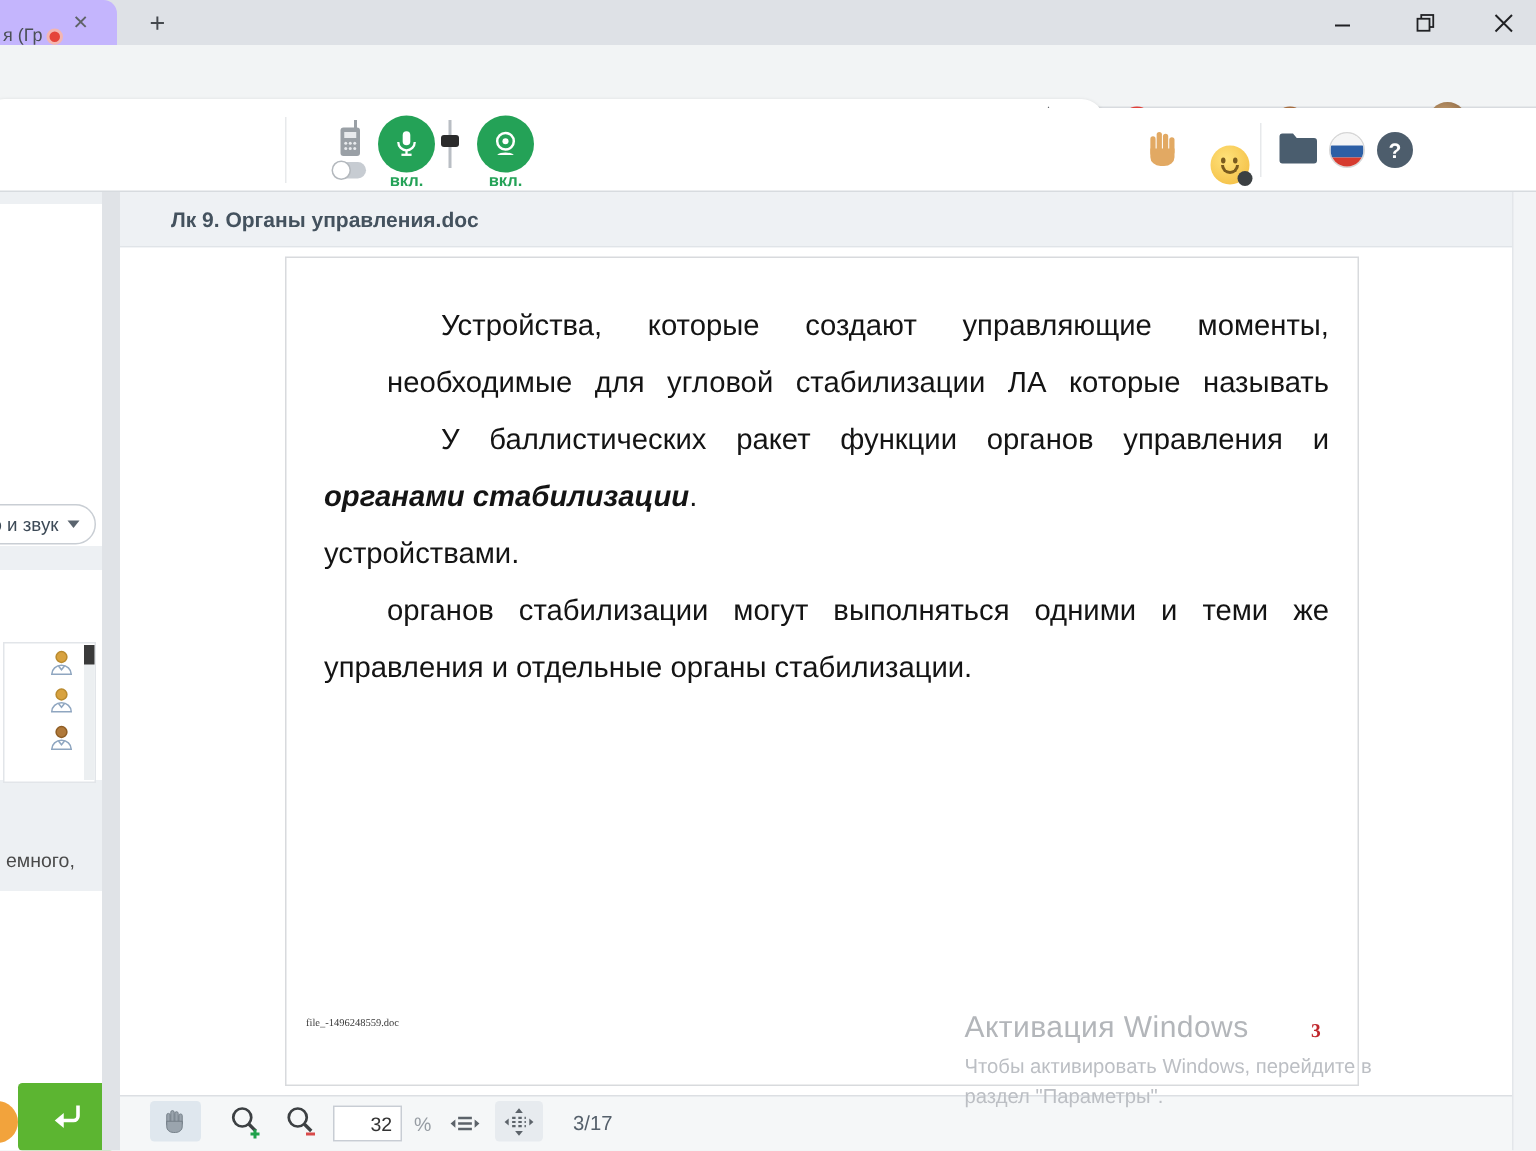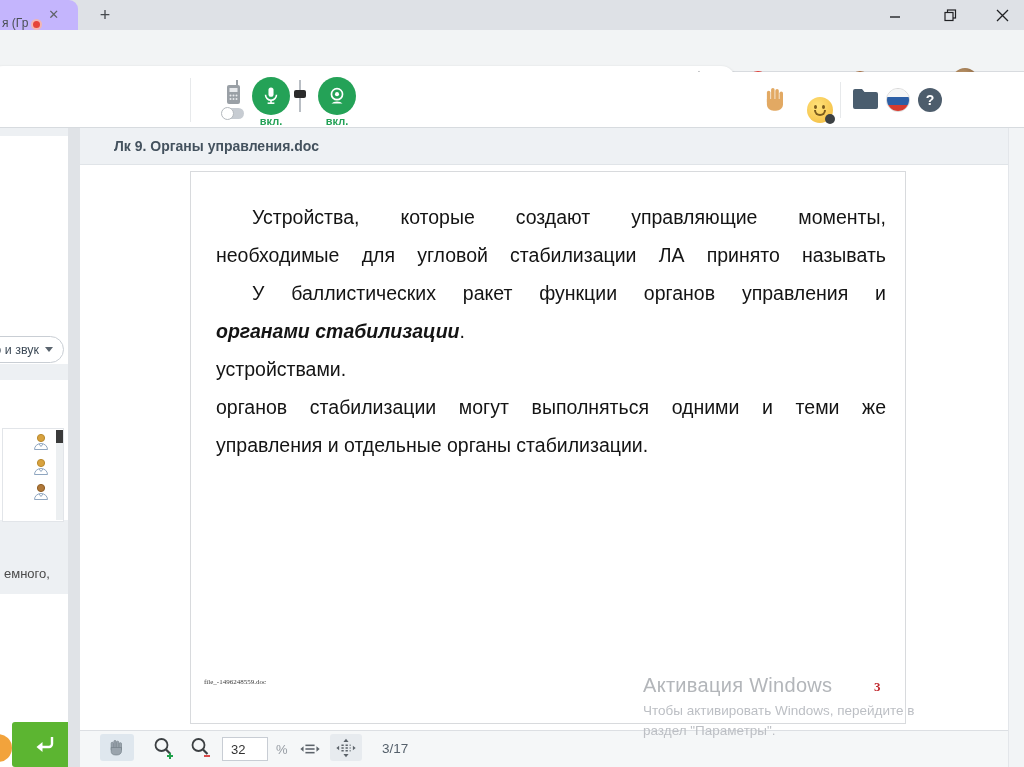--- a/index.html
+++ b/index.html
@@ -64,33 +64,33 @@
   .orangedot { left:-16px; top:734px; width:28px; height:28px; border-radius:50%; background:#f2a33c; }
 
   
   .dochdr { left:80px; top:128px; width:944px; height:37px; background:#eef1f4; border-bottom:1px solid #e0e4e8; }
   .doctitle { margin:0 0 0 34px; font-size:14px; font-weight:bold; color:#44525e; line-height:36px; }
   .viewer { left:80px; top:165px; width:928px; height:565px; background:#fff; }
   .rscroll { left:1008px; top:128px; width:16px; height:639px; background:#f2f4f6; border-left:1px solid #e3e6ea; }
   .page { left:190px; top:171px; width:716px; height:553px; background:#fff; border:1px solid #d8dadd; }
   .doctext { left:216px; top:198px; width:670px; color:#141414; font-size:19.5px; }
   .dline { height:38px; line-height:38px; white-space:nowrap; }
-  .jl { text-align:justify; text-align-last:justify; white-space:normal; }
+  .jl { text-align:justify; text-align-last:justify; white-space:normal;margin-left:42px; }
   .ind { padding-left:36px; }
   .bphrase { font-weight:bold; font-style:italic; }
   .filenote { left:204px; top:678px; font-family:"Liberation Serif", serif; font-size:7px; color:#3a3a3a; }
   .slidenum { left:874px; top:679px; font-family:"Liberation Serif", serif; font-size:13px; font-weight:bold; color:#c0272d; }
   .wmark { left:643px; top:674px; width:400px; z-index:5; }
   .wmark .t { font-size:20px; color:#b3b6ba; letter-spacing:.3px; }
   .wmark .s { font-size:13.5px; color:#bcbfc4; line-height:20px; margin-top:4px; }
 
   
   .vtb { left:80px; top:730px; width:928px; height:37px; background:#f5f7f8; border-top:1px solid #dcdfe3; }
   .panbtn { left:100px; top:734px; width:34px; height:27px; background:#dfe7ee; border-radius:3px; display:flex; align-items:center; justify-content:center; }
-  .zoominp { left:222px; top:737px; width:46px; height:24px; border:1px solid #c8cdd4; background:#fff; font-size:13px; color:#333; padding-left:8px; font-family:"Liberation Sans", sans-serif; }
+  .zoominp { left:222px; top:737px; width:46px; height:24px; border:1px solid #c8cdd4; background:#fff; font-size:13px; color:#333; padding-left:24px; font-family:"Liberation Sans", sans-serif; }
   .pct { left:276px; top:742px; font-size:13px; color:#969ca3; }
   .fithbtn { left:330px; top:734px; width:32px; height:27px; background:#e7ebef; border-radius:3px; display:flex; align-items:center; justify-content:center; }
   .pageind { left:382px; top:741px; font-size:13.5px; color:#55606b; }
 </style>
 </head>
 <body>
 
 <div id="stage">
 
   <div class="abs tabbar">
@@ -285,21 +285,21 @@
 
   <div class="abs dochdr">
     <div class="doctitle">Лк 9. Органы управления.doc</div>
   </div>
   <div class="abs viewer"></div>
   <div class="abs rscroll"></div>
 
   <div class="abs page"></div>
   <div class="abs doctext">
     <div class="dline jl ind">Устройства, которые создают управляющие моменты,</div>
-    <div class="dline jl">необходимые для угловой стабилизации ЛА принято называть</div>
+    <div class="dline jl">необходимые для угловой стабилизации ЛА которые называть</div>
     <div class="dline jl ind">У баллистических ракет функции органов управления и</div>
     <div class="dline"><span class="bphrase">органами стабилизации</span><span>.</span></div>
     <div class="dline">устройствами.</div>
     <div class="dline jl">органов стабилизации могут выполняться одними и теми же</div>
     <div class="dline">управления и отдельные органы стабилизации.</div>
   </div>
   <div class="abs filenote">file_-1496248559.doc</div>
   <div class="abs slidenum">3</div>
 
   <div class="abs wmark">

